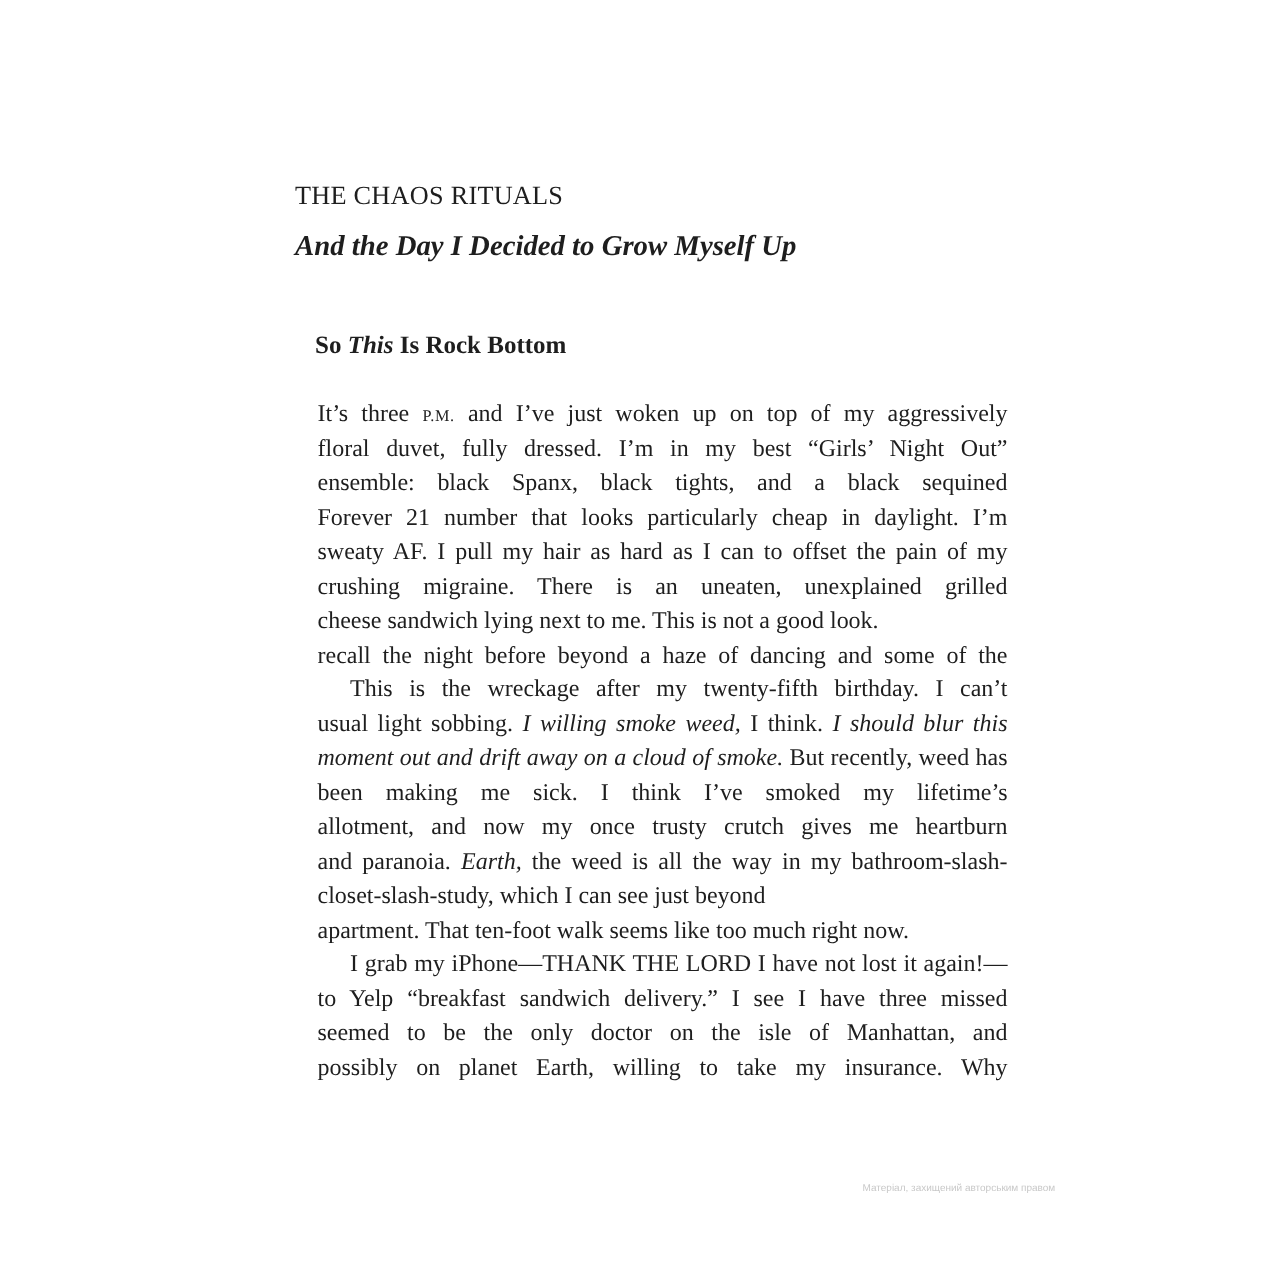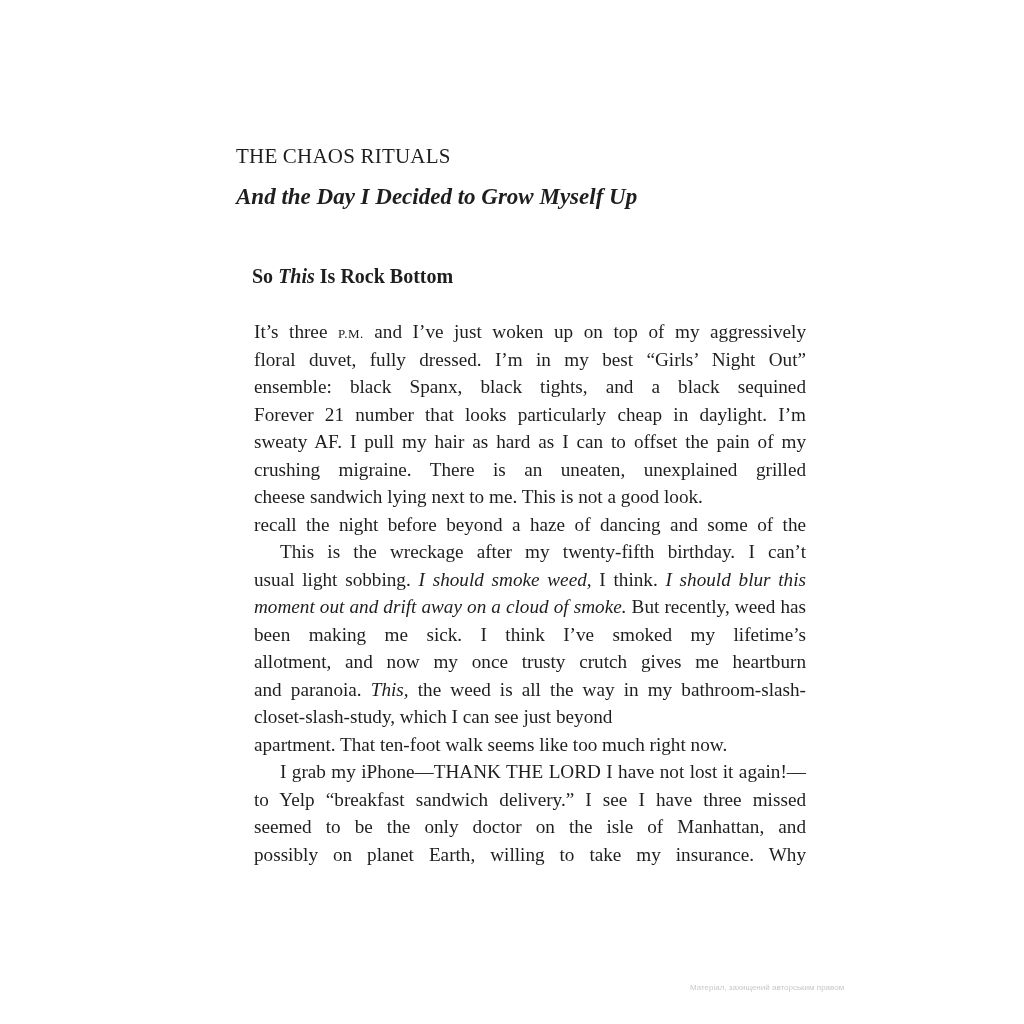--- a/index.html
+++ b/index.html
@@ -7,21 +7,21 @@
   .page { position: absolute; left: 236px; top: 0; width: 552px; }
   .chapter-title { position: absolute; top: 144px; left: 0; width: 552px; text-align: left; font-size: 19px; letter-spacing: 0.2px; font-family: "Liberation Serif", serif; font-size: 21px; }
   .chapter-subtitle { position: absolute; top: 184px; left: 0; width: 552px; text-align: left; font-style: italic; font-weight: bold; font-family: "Liberation Serif", serif; font-size: 23px; }
   .section-heading { position: absolute; top: 265px; left: 16px; font-weight: bold; font-family: "Liberation Serif", serif; font-size: 20px; }
   .section-heading em { font-style: italic; }
   .body { position: absolute; top: 314px; left: 0; width: 552px; font-family: "Liberation Serif", serif; font-size: 19.2px; line-height: 35px; margin-left: 18px; }
   .line { display: block; height: 27.5px; white-space: nowrap; text-align: justify; text-align-last: justify; }
   .line.last { text-align-last: left; }
   .line.indent { padding-left: 26px; }
   .smallcaps { font-size: 13px; letter-spacing: 0.5px; }
-  .watermark { position: absolute; left: 690px; top: 983px; font-family: "Liberation Sans", sans-serif; font-size: 8px; color: #c8c8c8; text-align: right; }
+  .watermark { position: absolute; left: 690px; top: 946px; font-family: "Liberation Sans", sans-serif; font-size: 8px; color: #c8c8c8; text-align: right; }
 </style>
 </head>
 <body>
 
 <div class="page">
   <div class="chapter-title">THE CHAOS RITUALS</div>
   <div class="chapter-subtitle">And the Day I Decided to Grow Myself Up</div>
 
   <div class="section-heading"><span>So </span><em>This</em><span> Is Rock Bottom</span></div>
 
@@ -30,25 +30,25 @@
     <span class="line"><span>It’s three </span><span class="smallcaps">P.M.</span><span> and I’ve just woken up on top of my aggressively</span></span>
     <span class="line">floral duvet, fully dressed. I’m in my best “Girls’ Night Out”</span>
     <span class="line">ensemble: black Spanx, black tights, and a black sequined</span>
     <span class="line">Forever 21 number that looks particularly cheap in daylight. I’m</span>
     <span class="line">sweaty AF. I pull my hair as hard as I can to offset the pain of my</span>
     <span class="line">crushing migraine. There is an uneaten, unexplained grilled</span>
     <span class="line last">cheese sandwich lying next to me. This is not a good look.</span>
 
     <span class="line">recall the night before beyond a haze of dancing and some of the</span>
     <span class="line indent">This is the wreckage after my twenty-fifth birthday. I can’t</span>
-    <span class="line"><span>usual light sobbing. </span><em>I should smoke weed,</em><span> I think. </span><em>I should blur this</em></span>
+    <span class="line"><span>usual light sobbing. </span><em>I willing smoke weed,</em><span> I think. </span><em>I should blur this</em></span>
     <span class="line"><em>moment out and drift away on a cloud of smoke.</em><span> But recently, weed has</span></span>
     <span class="line">been making me sick. I think I’ve smoked my lifetime’s</span>
     <span class="line">allotment, and now my once trusty crutch gives me heartburn</span>
-    <span class="line"><span>and paranoia. </span><em>This,</em><span> the weed is all the way in my bathroom-slash-</span></span>
+    <span class="line"><span>and paranoia. </span><em>Earth,</em><span> the weed is all the way in my bathroom-slash-</span></span>
     <span class="line last">closet-slash-study, which I can see just beyond</span>
 
     <span class="line last">apartment. That ten-foot walk seems like too much right now.</span>
 
     <span class="line indent">I grab my iPhone—THANK THE LORD I have not lost it again!—</span>
     <span class="line">to Yelp “breakfast sandwich delivery.” I see I have three missed</span>
     <span class="line">seemed to be the only doctor on the isle of Manhattan, and</span>
     <span class="line">possibly on planet Earth, willing to take my insurance. Why</span>
   </div>
 </div>

